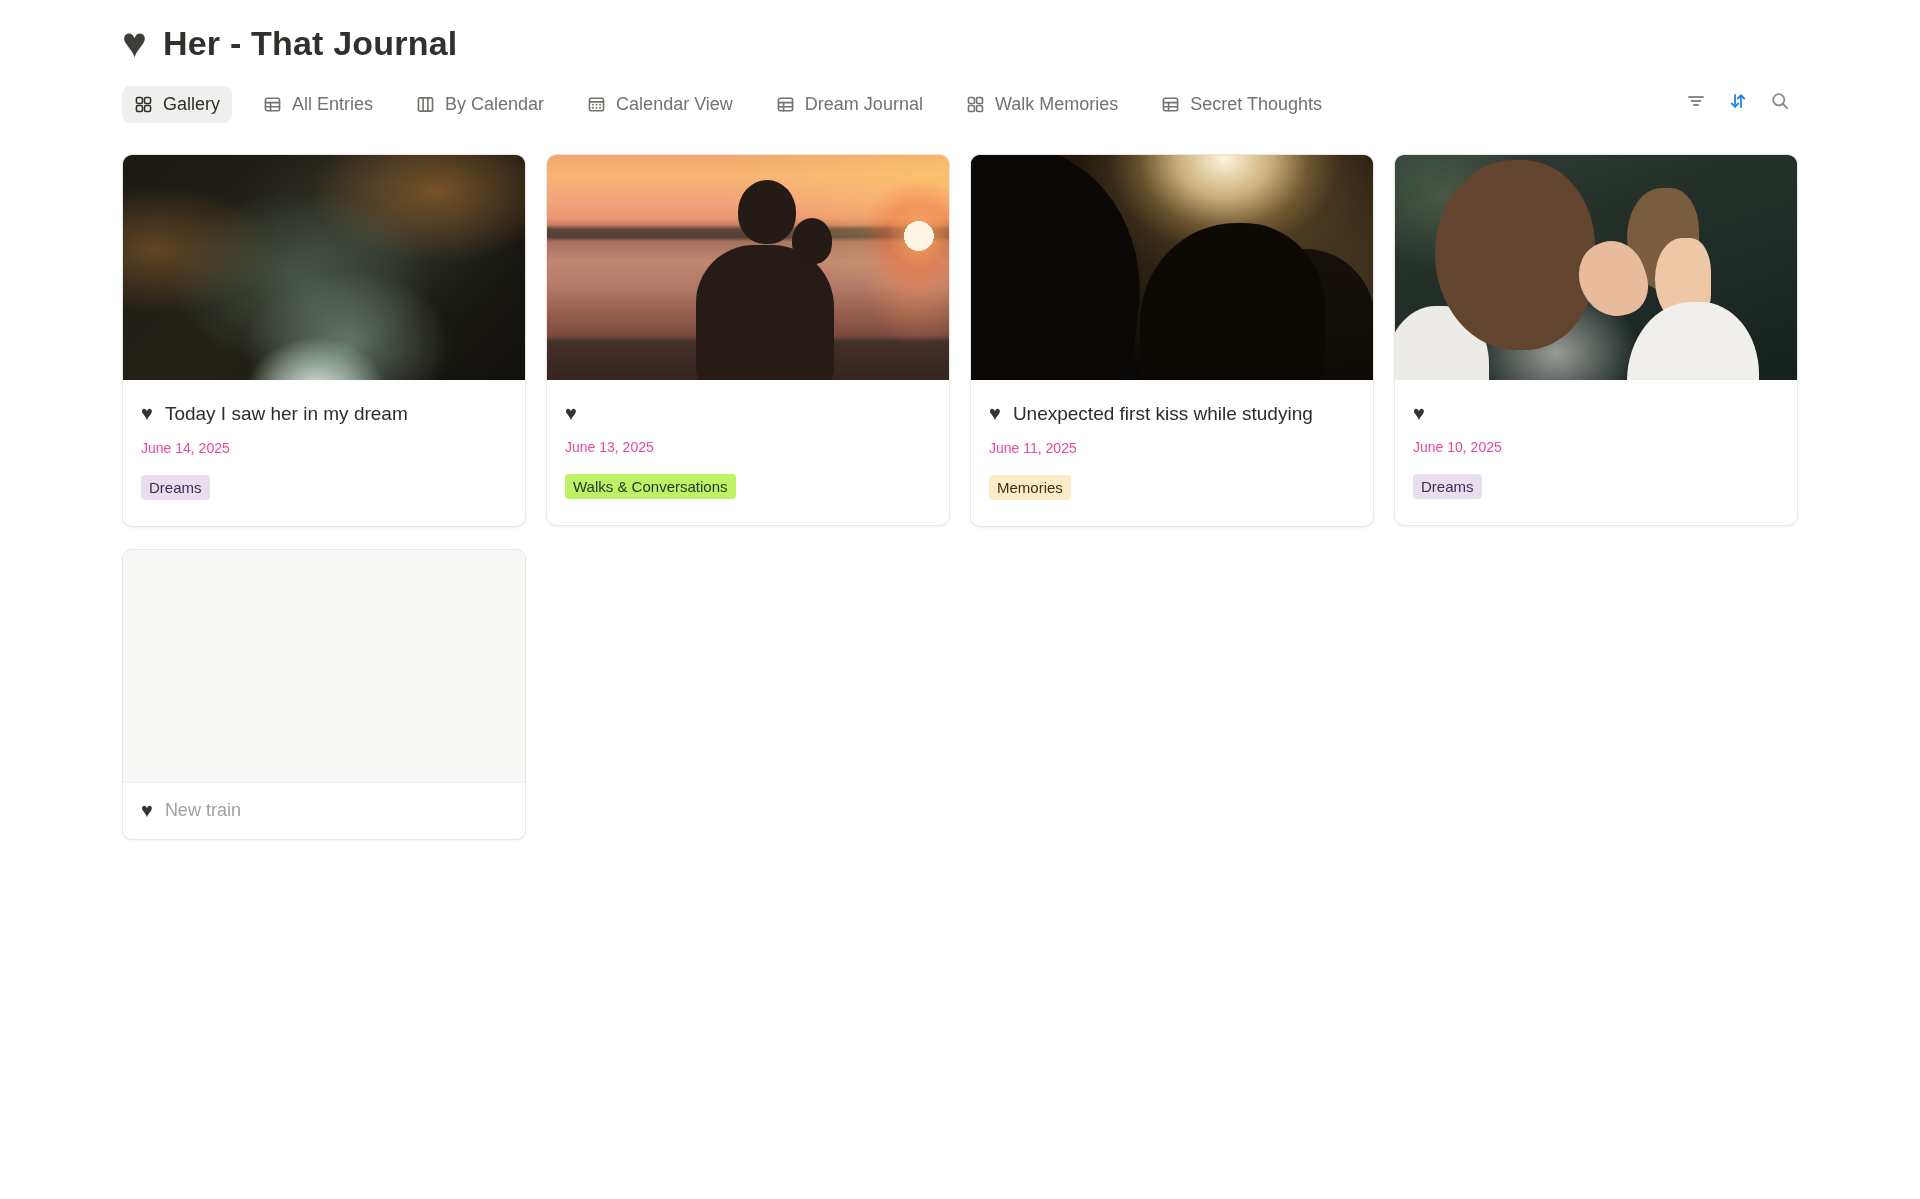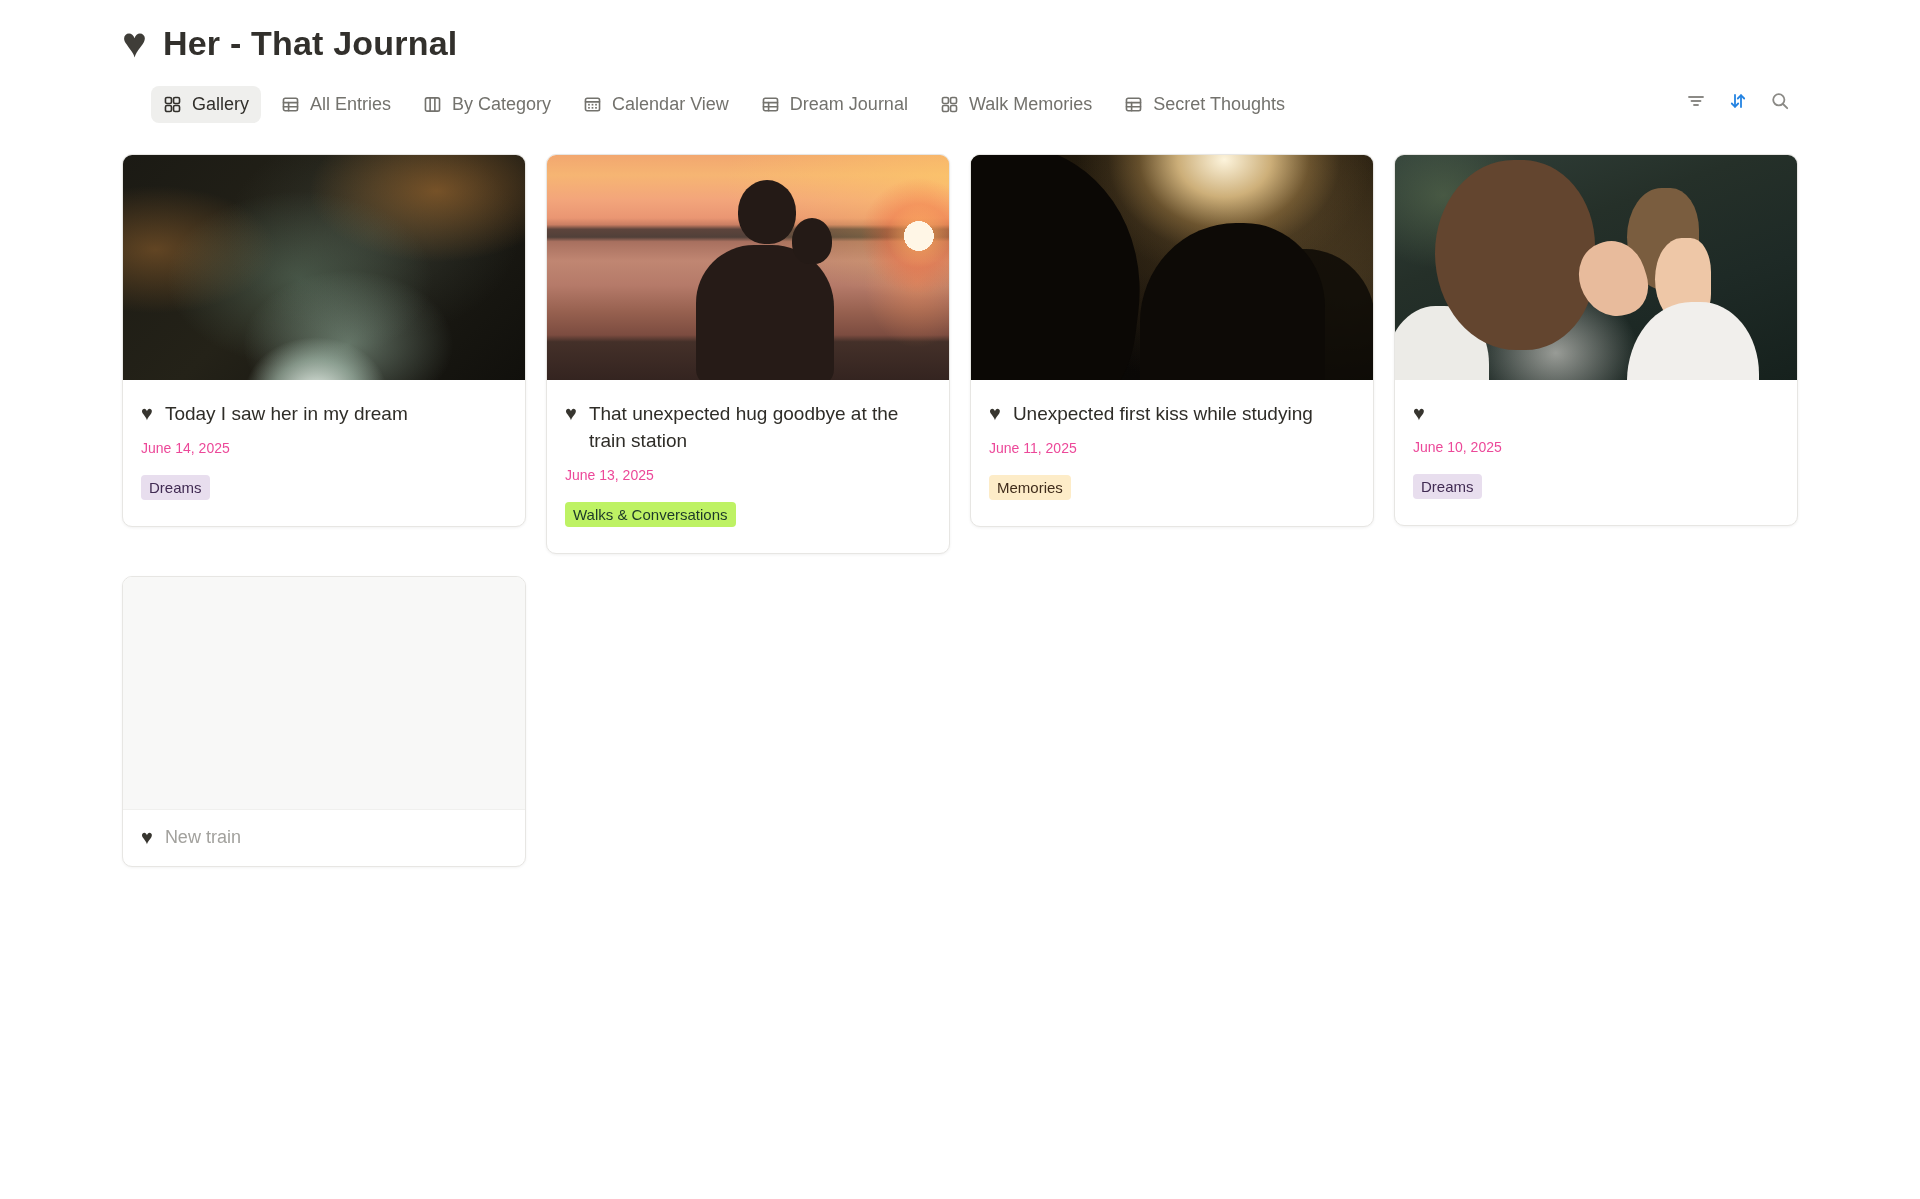--- a/index.html
+++ b/index.html
@@ -8,21 +8,21 @@
 
   .page { padding:14px 122px 0 122px; }
 
   
   .page-header { display:flex; align-items:center; gap:16px; margin-top:8px; }
   .title-heart { font-size:42px; line-height:1; color:#3f3d38; }
   .page-title { font-size:34px; font-weight:700; letter-spacing:.2px; color:#32302c; }
 
   
   .toolbar { position:relative; margin-top:20px; height:40px; display:flex; align-items:center; }
-  .tabs { display:flex; align-items:center; gap:8px;margin-left:29px; }
+  .tabs { display:flex; align-items:center; gap:19px; }
   .tab { display:flex; align-items:center; gap:10px; padding:8px 12px; border-radius:8px;
          font-size:18px; color:#73726d; cursor:pointer; white-space:nowrap; }
   .tab.active { background:#efefed; color:#32302c; font-weight:500; }
   .tab svg { width:19px; height:19px; display:block; }
   .tab .stroke { stroke:currentColor; stroke-width:1.7; fill:none; stroke-linecap:round; }
 
   .toolbar-actions { position:absolute; right:3px; top:2px; display:flex; align-items:center; gap:12px; }
   .action-btn { width:30px; height:30px; display:flex; align-items:center; justify-content:center;
                 border-radius:6px; cursor:pointer; color:#8b8a86; }
   .action-btn svg { width:20px; height:20px; display:block; }
@@ -152,21 +152,21 @@
       <div class="tab">
         <span>
           <svg viewBox="0 0 20 20">
               <g class="stroke">
                 <rect x="2.6" y="3" width="14.8" height="14" rx="1.8"></rect>
                 <line x1="7.5" y1="3" x2="7.5" y2="17"></line>
                 <line x1="12.5" y1="3" x2="12.5" y2="17"></line>
               </g>
             </svg>
         </span>
-        <span>By Category</span>
+        <span>By Calendar</span>
       </div>
 
       <div class="tab">
         <span>
           <svg viewBox="0 0 20 20">
               <g class="stroke">
                 <rect x="2.6" y="3.4" width="14.8" height="13.2" rx="1.8"></rect>
                 <line x1="2.6" y1="7.2" x2="17.4" y2="7.2"></line>
               </g>
               <g fill="currentColor">
@@ -268,21 +268,20 @@
         <div class="card-date">June 14, 2025</div>
         <span class="tag tag-purple">Dreams</span>
       </div>
     </article>
 
     <article class="card">
       <div class="cover cover-2"></div>
       <div class="card-body">
         <div class="title-row">
           <span class="card-heart">♥</span>
-          <h3 class="card-title">That unexpected hug goodbye at the train station</h3>
         </div>
         <div class="card-date">June 13, 2025</div>
         <span class="tag tag-green">Walks &amp; Conversations</span>
       </div>
     </article>
 
     <article class="card">
       <div class="cover cover-3"></div>
       <div class="card-body">
         <div class="title-row">

